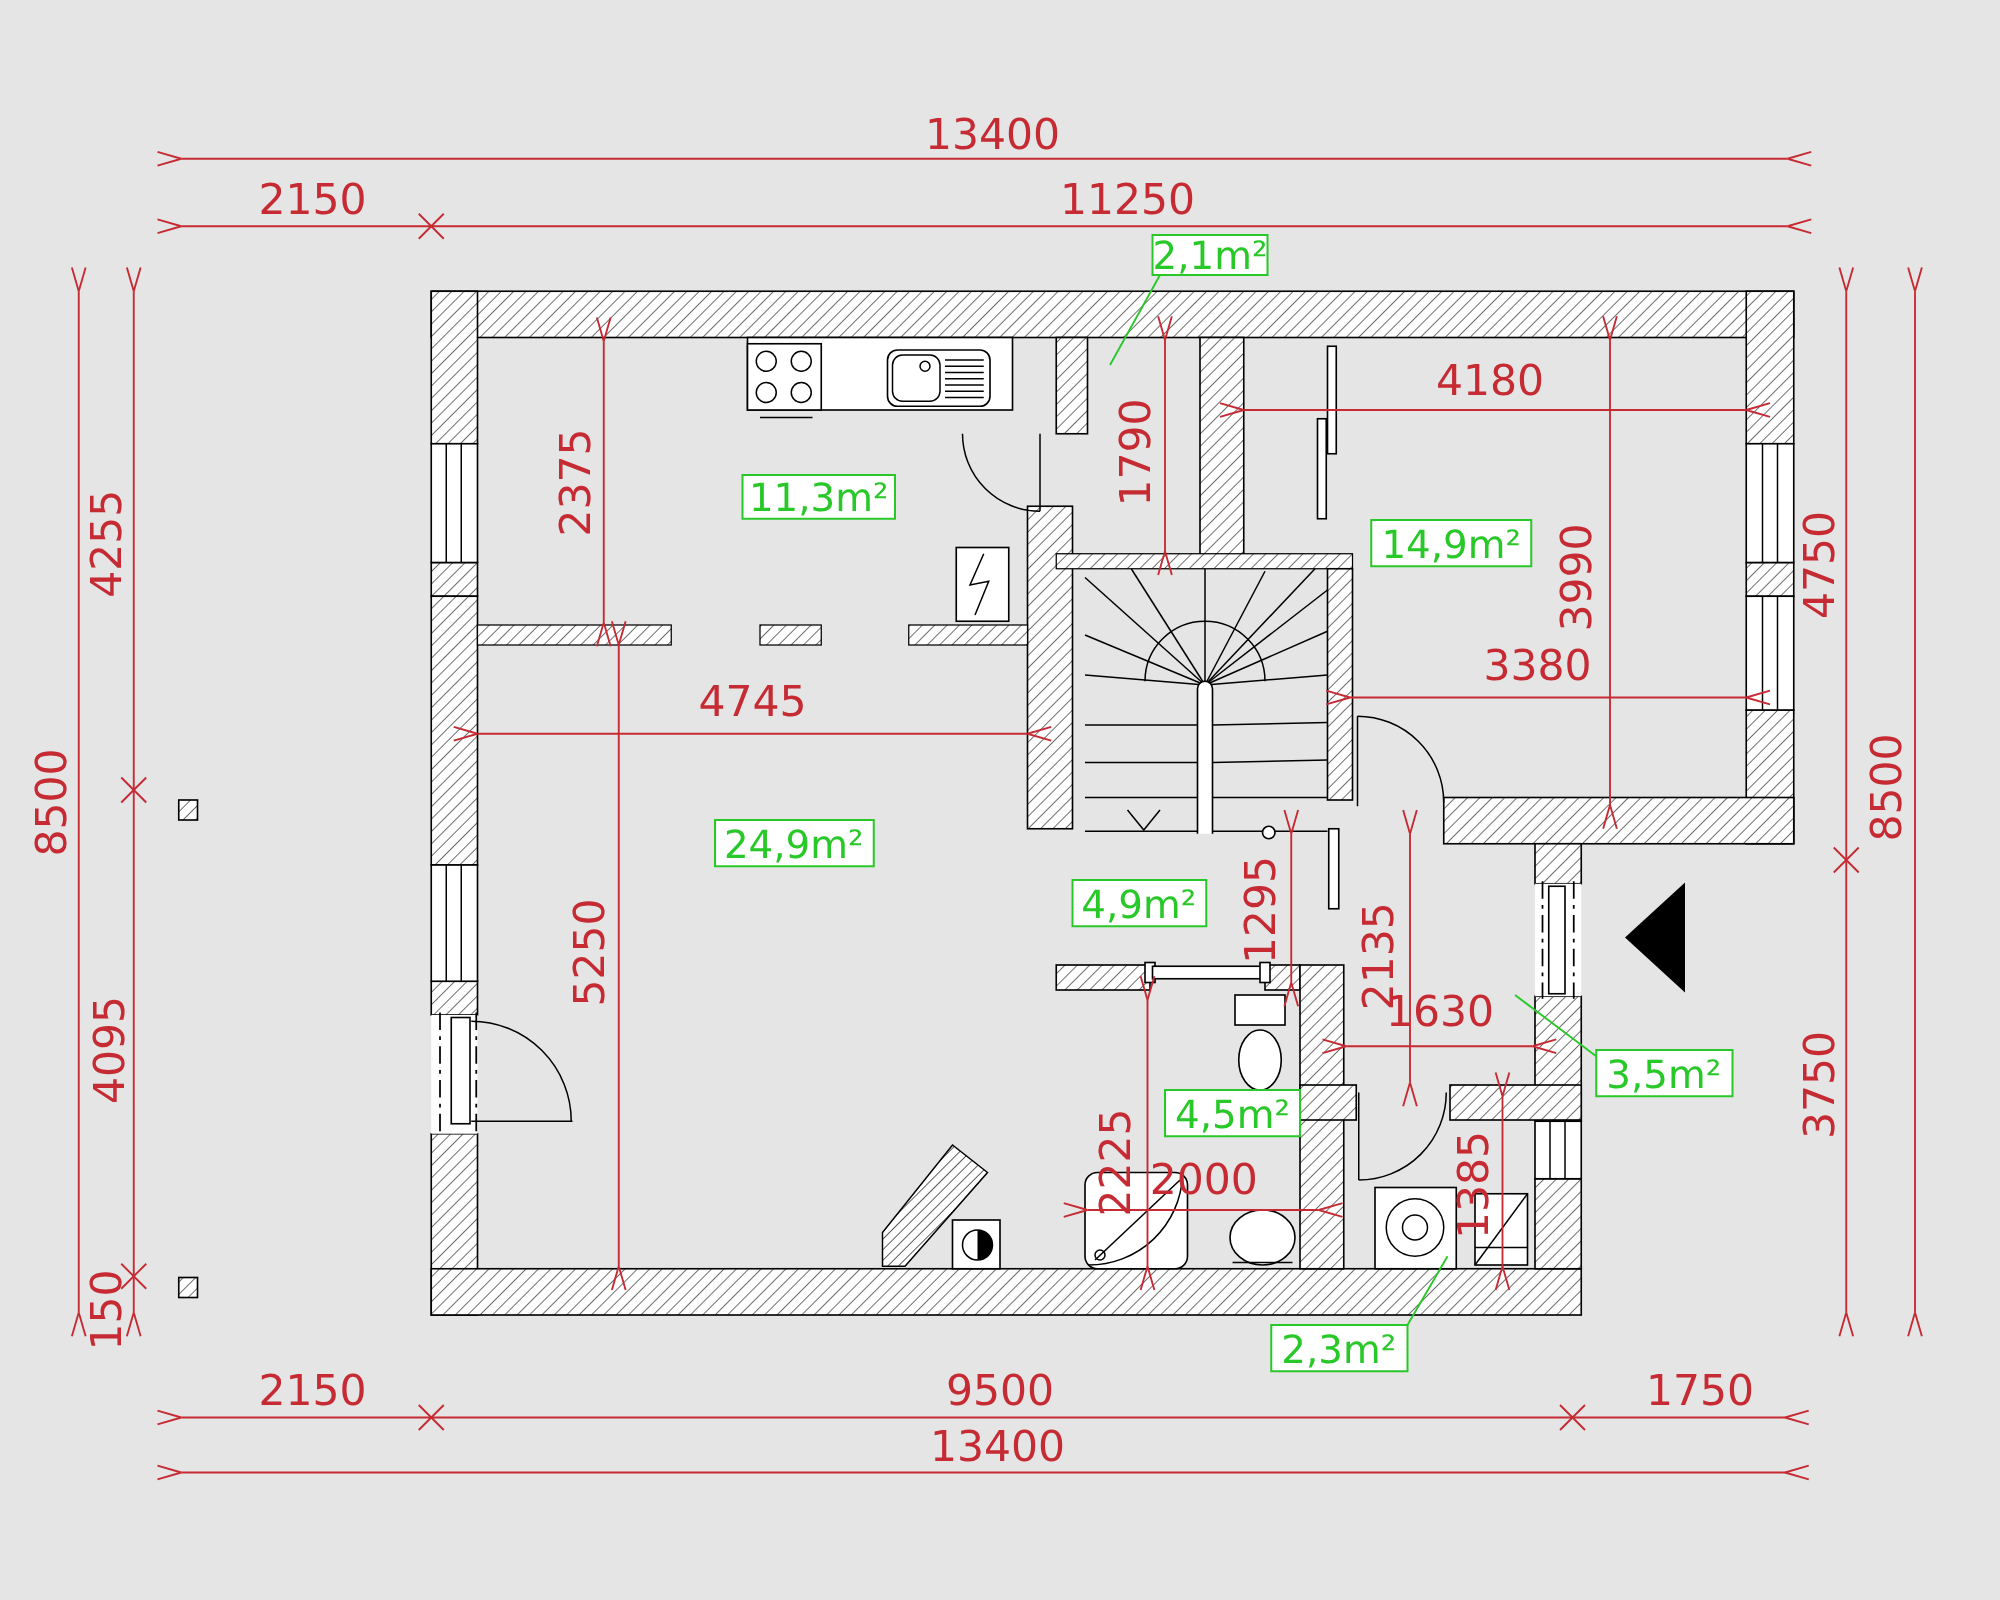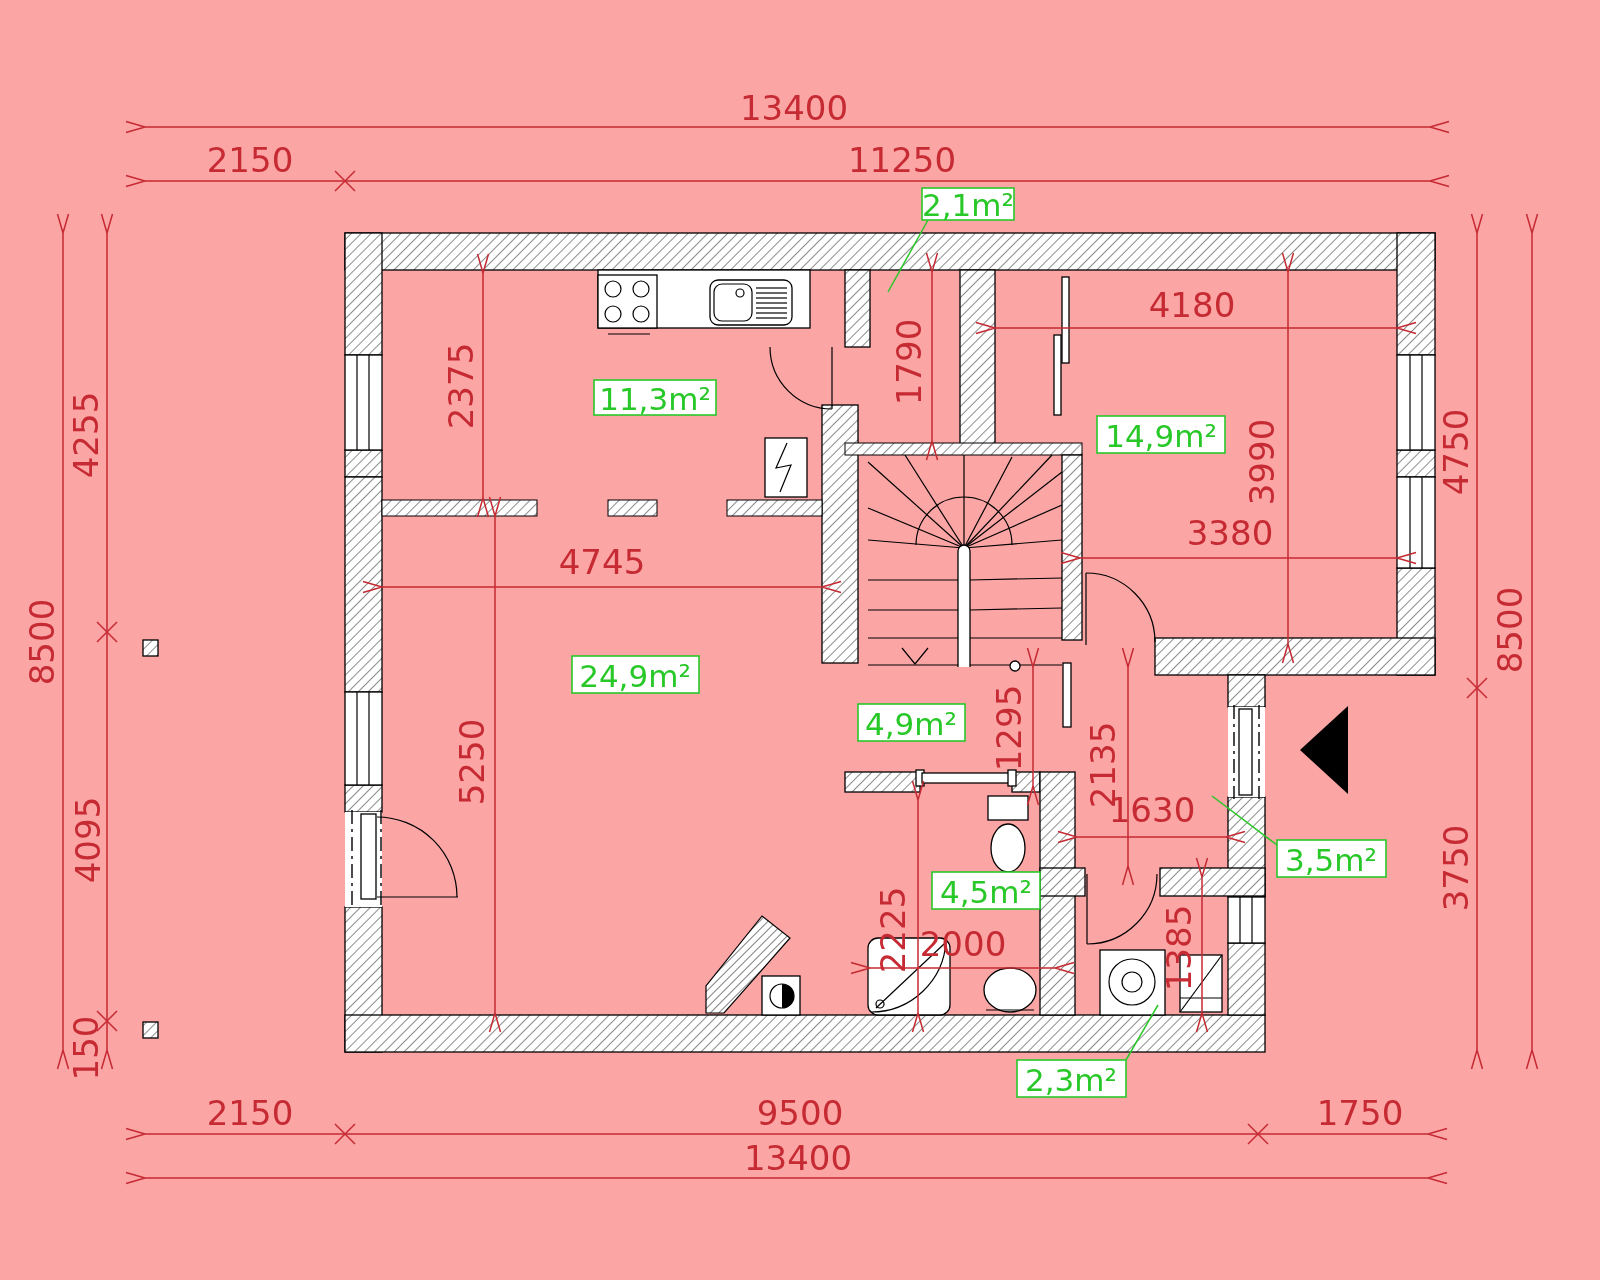--- a/index.html
+++ b/index.html
@@ -1,16 +1,16 @@
 <!DOCTYPE html>
 <html style="--color-dimension-red: #c62a33; --color-area-green: #28c828; --color-line-black: #000000; --color-background: #ffffff;"><head>
 <meta charset="utf-8">
 <style>
   html,body{margin:0;padding:0;background:#ffffff;}
-  .canvas{width:1600px;height:1280px;position:relative;background:#fca5a5;font-family:"DejaVu Sans",sans-serif;}
+  .canvas{width:1600px;height:1280px;position:relative;background:#e5e5e5;font-family:"DejaVu Sans",sans-serif;}
   svg{display:block;}
   .wall{fill:url(#hatch);stroke:#000;stroke-width:1.3;}
   .wall-thin{fill:url(#hatch);stroke:#000;stroke-width:1;}
   .win{fill:#fff;stroke:#000;stroke-width:1.3;}
   .ln{stroke:#000;stroke-width:1.2;fill:none;}
   .fixture{stroke:#000;stroke-width:1.3;fill:#fff;}
   .fixture-nf{stroke:#000;stroke-width:1.2;fill:none;}
   .dashdot{stroke:#000;stroke-width:1.4;fill:none;stroke-dasharray:14 5 3 5;}
   .dim-line{stroke:var(--color-dimension-red,#c62a33);stroke-width:1.5;fill:none;}
   .dim-tick{stroke:var(--color-dimension-red,#c62a33);stroke-width:1.5;fill:none;}

